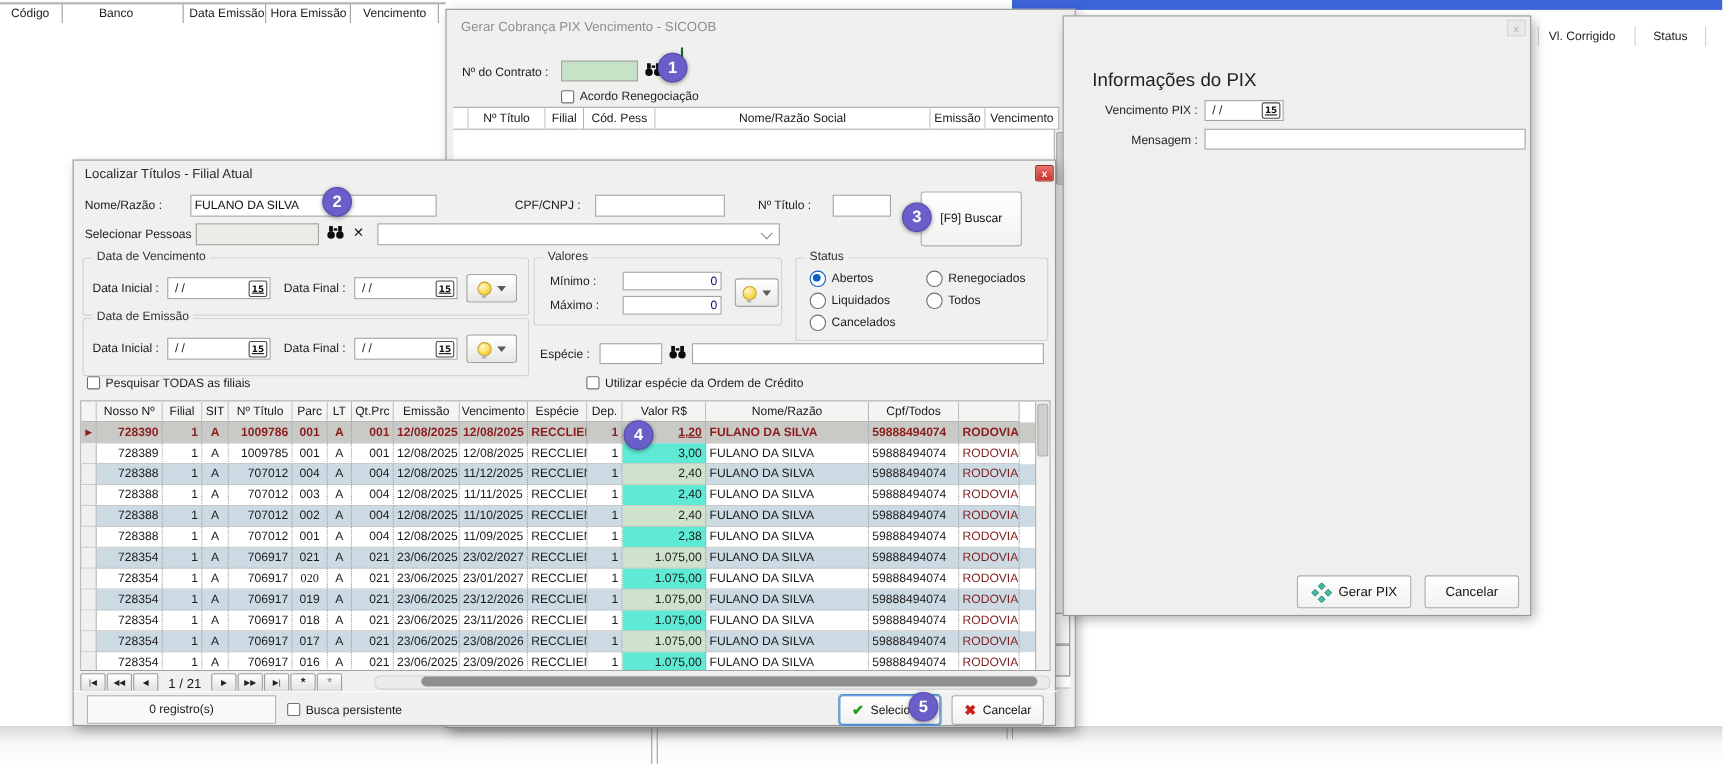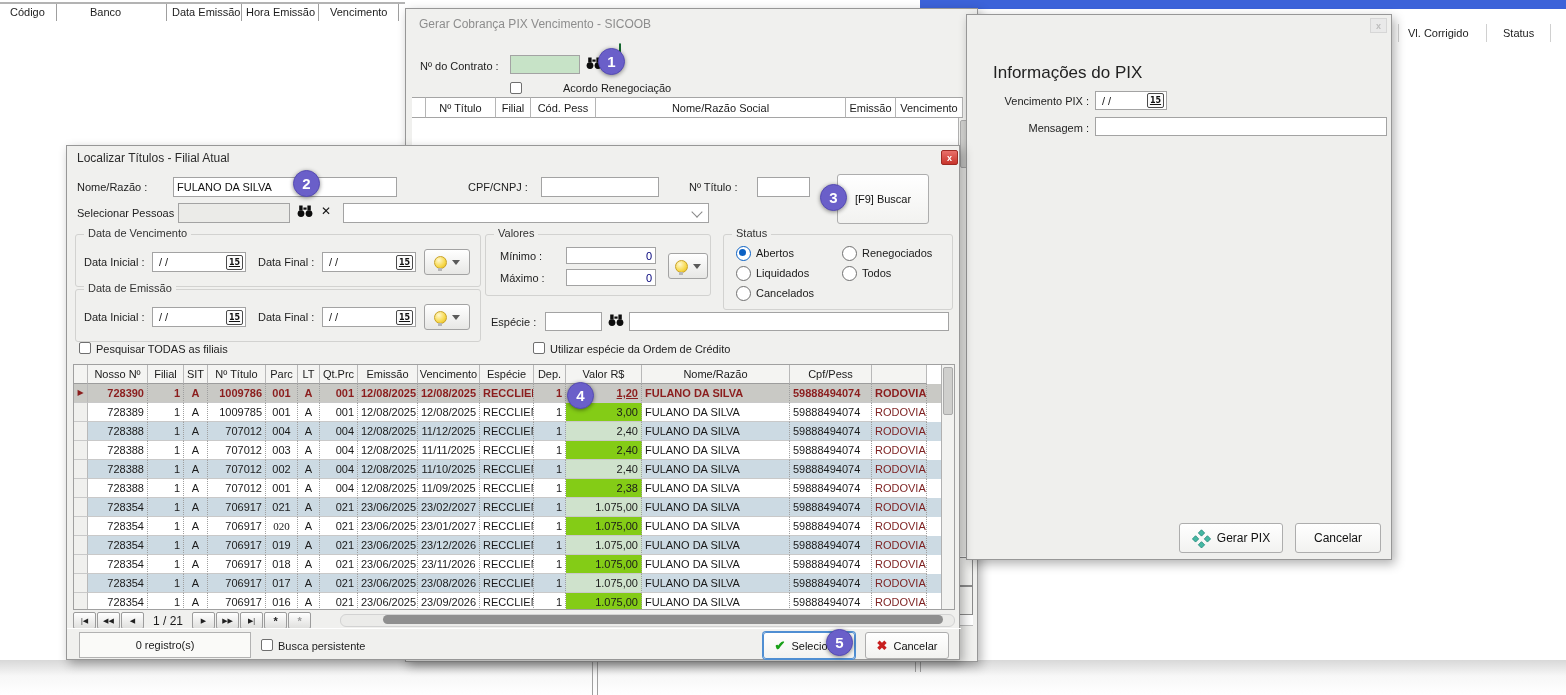--- a/index.html
+++ b/index.html
@@ -48,21 +48,21 @@
   .xmark{color:#111;font-weight:bold;font-size:12px;}
   
   .ghead,.grow{display:flex;white-space:nowrap;}
   .gc{box-sizing:border-box;overflow:hidden;padding:0 3px;height:19px;line-height:18px;flex:0 0 auto;}
   .ghead .gc{height:19px;line-height:18px;background:#f4f4f2;border-right:1px solid #b9b9b9;
     border-bottom:1px solid #9d9d9d;text-align:center;padding:0 1px;}
   .grow .gc{border-right:1px dotted #9f9f9f;border-bottom:1px solid #c9c9c9;}
   .grow{background:#fff;}
   .grow.blue{background:#ccdae3;}
   .grow.blue .gc.valor{background:#cfe2cc;}
-  .grow .gc.valor{background:#84cc16;}
+  .grow .gc.valor{background:#5eead4;}
   .grow .gc.maroon{color:#7c1f1f;}
   .grow.sel{background:#c9c9c5;}
   .grow.sel .gc{color:#8b1d1d;font-weight:bold;background:#c9c9c5;}
   .gc.ind{width:14px;flex:0 0 14px;padding:0 1px;background:#f0f0ee;border-right:1px solid #b9b9b9;
     font-size:8px;color:#000;text-align:center;}
   .ar{text-align:right;} .ac{text-align:center;} .al{text-align:left;}
   .nav{min-width:17px;height:15px;border:1px solid #9c9c9c;border-radius:2px;
     background:linear-gradient(#ffffff,#e0e0de);display:flex;align-items:center;justify-content:center;
     font-size:7px;color:#222;padding:0 2px;}
   .nav.dim{color:#9a9a9a;}
@@ -124,21 +124,21 @@
           <g fill="#0d0d0d">
             <rect x="2.2" y="0.5" width="3.4" height="5"></rect>
             <rect x="10.4" y="0.5" width="3.4" height="5"></rect>
             <rect x="6.4" y="2.5" width="3.2" height="2.2"></rect>
             <circle cx="4" cy="8.6" r="3.4"></circle>
             <circle cx="12" cy="8.6" r="3.4"></circle>
           </g>
         </svg>
     </span>
     <span class="abs chk" style="left:104px;top:73px;"></span>
-    <div class="abs lbl" style="left:121px;top:73px;margin-left:36px;">Acordo Renegociação</div>
+    <div class="abs lbl" style="left:121px;top:73px;">Acordo Renegociação</div>
     <div class="abs ghead pghead" id="pix-ghead" style="left:6px;top:88px;width:561px;">
         <div class="gc ind" style="background: rgb(255, 255, 255);"></div>
         <div class="gc" style="width: 70px;">Nº Título</div>
         <div class="gc" style="width: 35px;">Filial</div>
         <div class="gc" style="width: 65px;">Cód. Pess</div>
         <div class="gc" style="width: 250px;">Nome/Razão Social</div>
         <div class="gc" style="width: 50px;">Emissão</div>
         <div class="gc" style="width: 67px;">Vencimento</div>
       </div>
     <div class="abs" style="left:6px;top:109px;width:561px;height:508px;background:#fff;border-bottom:1px solid #bdbdbd;"></div>
@@ -309,21 +309,21 @@
           <div class="gc" style="width: 58px;">Nº Título</div>
           <div class="gc" style="width: 32px;">Parc</div>
           <div class="gc" style="width: 22px;">LT</div>
           <div class="gc" style="width: 38px;">Qt.Prc</div>
           <div class="gc" style="width: 60px;">Emissão</div>
           <div class="gc" style="width: 62px;">Vencimento</div>
           <div class="gc" style="width: 54px;">Espécie</div>
           <div class="gc" style="width: 32px;">Dep.</div>
           <div class="gc" style="width: 76px;">Valor R$</div>
           <div class="gc" style="width: 148px;">Nome/Razão</div>
-          <div class="gc" style="width: 82px;">Cpf/Pess</div>
+          <div class="gc" style="width: 82px;">Cpf/Todos</div>
           <div class="gc" style="width: 55px;"></div>
         </div>
       <div id="lt-gbody">
           <div class="grow sel">
             <div class="gc ind">▶</div>
             <div class="gc ar" style="width: 60px;">728390</div>
             <div class="gc ar" style="width: 36px;">1</div>
             <div class="gc ac" style="width: 24px;">A</div>
             <div class="gc ar" style="width: 58px;">1009786</div>
             <div class="gc ac" style="width: 32px;">001</div>

